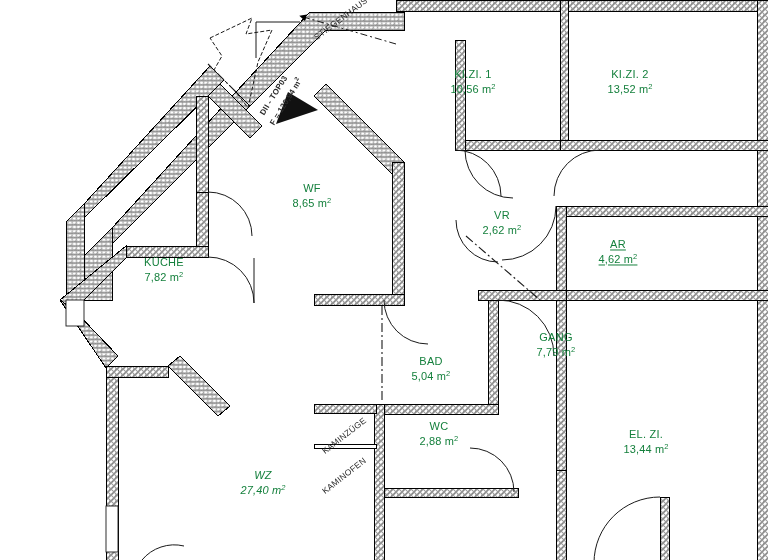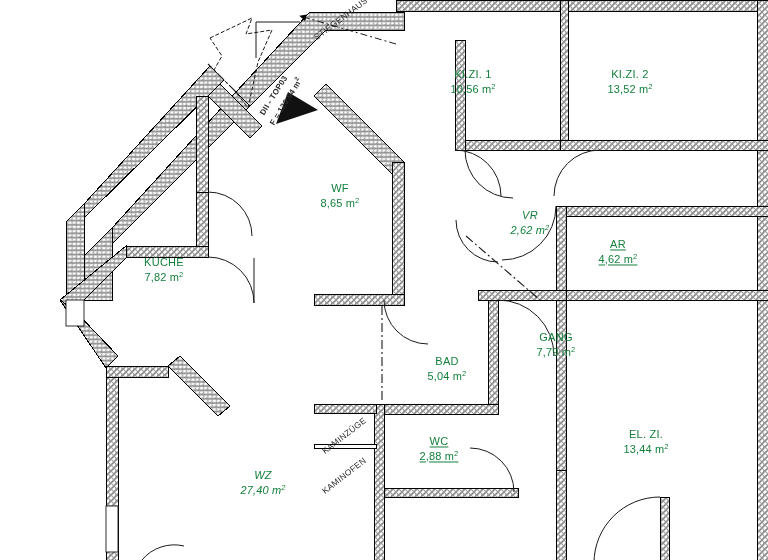--- a/index.html
+++ b/index.html
@@ -165,45 +165,45 @@
   </svg>
 
   <div class="room-label" style="left:473px;top:82px;">
     <div class="rl-name">KI.ZI. 1</div>
     <div class="rl-area"><span>10,56 m</span><sup>2</sup></div>
   </div>
   <div class="room-label" style="left:630px;top:82px;">
     <div class="rl-name">KI.ZI. 2</div>
     <div class="rl-area"><span>13,52 m</span><sup>2</sup></div>
   </div>
-  <div class="room-label" style="left:340px;top:196px;">
+  <div class="room-label" style="left:312px;top:196px;">
     <div class="rl-name">WF</div>
     <div class="rl-area"><span>8,65 m</span><sup>2</sup></div>
   </div>
-  <div class="room-label" style="left:530px;top:223px;font-style:italic;">
+  <div class="room-label" style="left:502px;top:223px;">
     <div class="rl-name">VR</div>
     <div class="rl-area"><span>2,62 m</span><sup>2</sup></div>
   </div>
   <div class="room-label" style="left:618px;top:252px;text-decoration:underline;">
     <div class="rl-name">AR</div>
     <div class="rl-area"><span>4,62 m</span><sup>2</sup></div>
   </div>
   <div class="room-label" style="left:164px;top:270px;">
     <div class="rl-name">KÜCHE</div>
     <div class="rl-area"><span>7,82 m</span><sup>2</sup></div>
   </div>
   <div class="room-label" style="left:524px;top:345px;margin-left:32px;">
     <div class="rl-name">GANG</div>
     <div class="rl-area"><span>7,79 m</span><sup>2</sup></div>
   </div>
-  <div class="room-label" style="left:431px;top:369px;margin-left:16px;">
+  <div class="room-label" style="left:431px;top:369px;">
     <div class="rl-name">BAD</div>
     <div class="rl-area"><span>5,04 m</span><sup>2</sup></div>
   </div>
-  <div class="room-label" style="left:439px;top:449px;text-decoration:underline;">
+  <div class="room-label" style="left:439px;top:434px;">
     <div class="rl-name">WC</div>
     <div class="rl-area"><span>2,88 m</span><sup>2</sup></div>
   </div>
   <div class="room-label" style="left:646px;top:442px;">
     <div class="rl-name">EL. ZI.</div>
     <div class="rl-area"><span>13,44 m</span><sup>2</sup></div>
   </div>
   <div class="room-label" style="left:263px;top:483px;font-style:italic;">
     <div class="rl-name">WZ</div>
     <div class="rl-area"><span>27,40 m</span><sup>2</sup></div>

